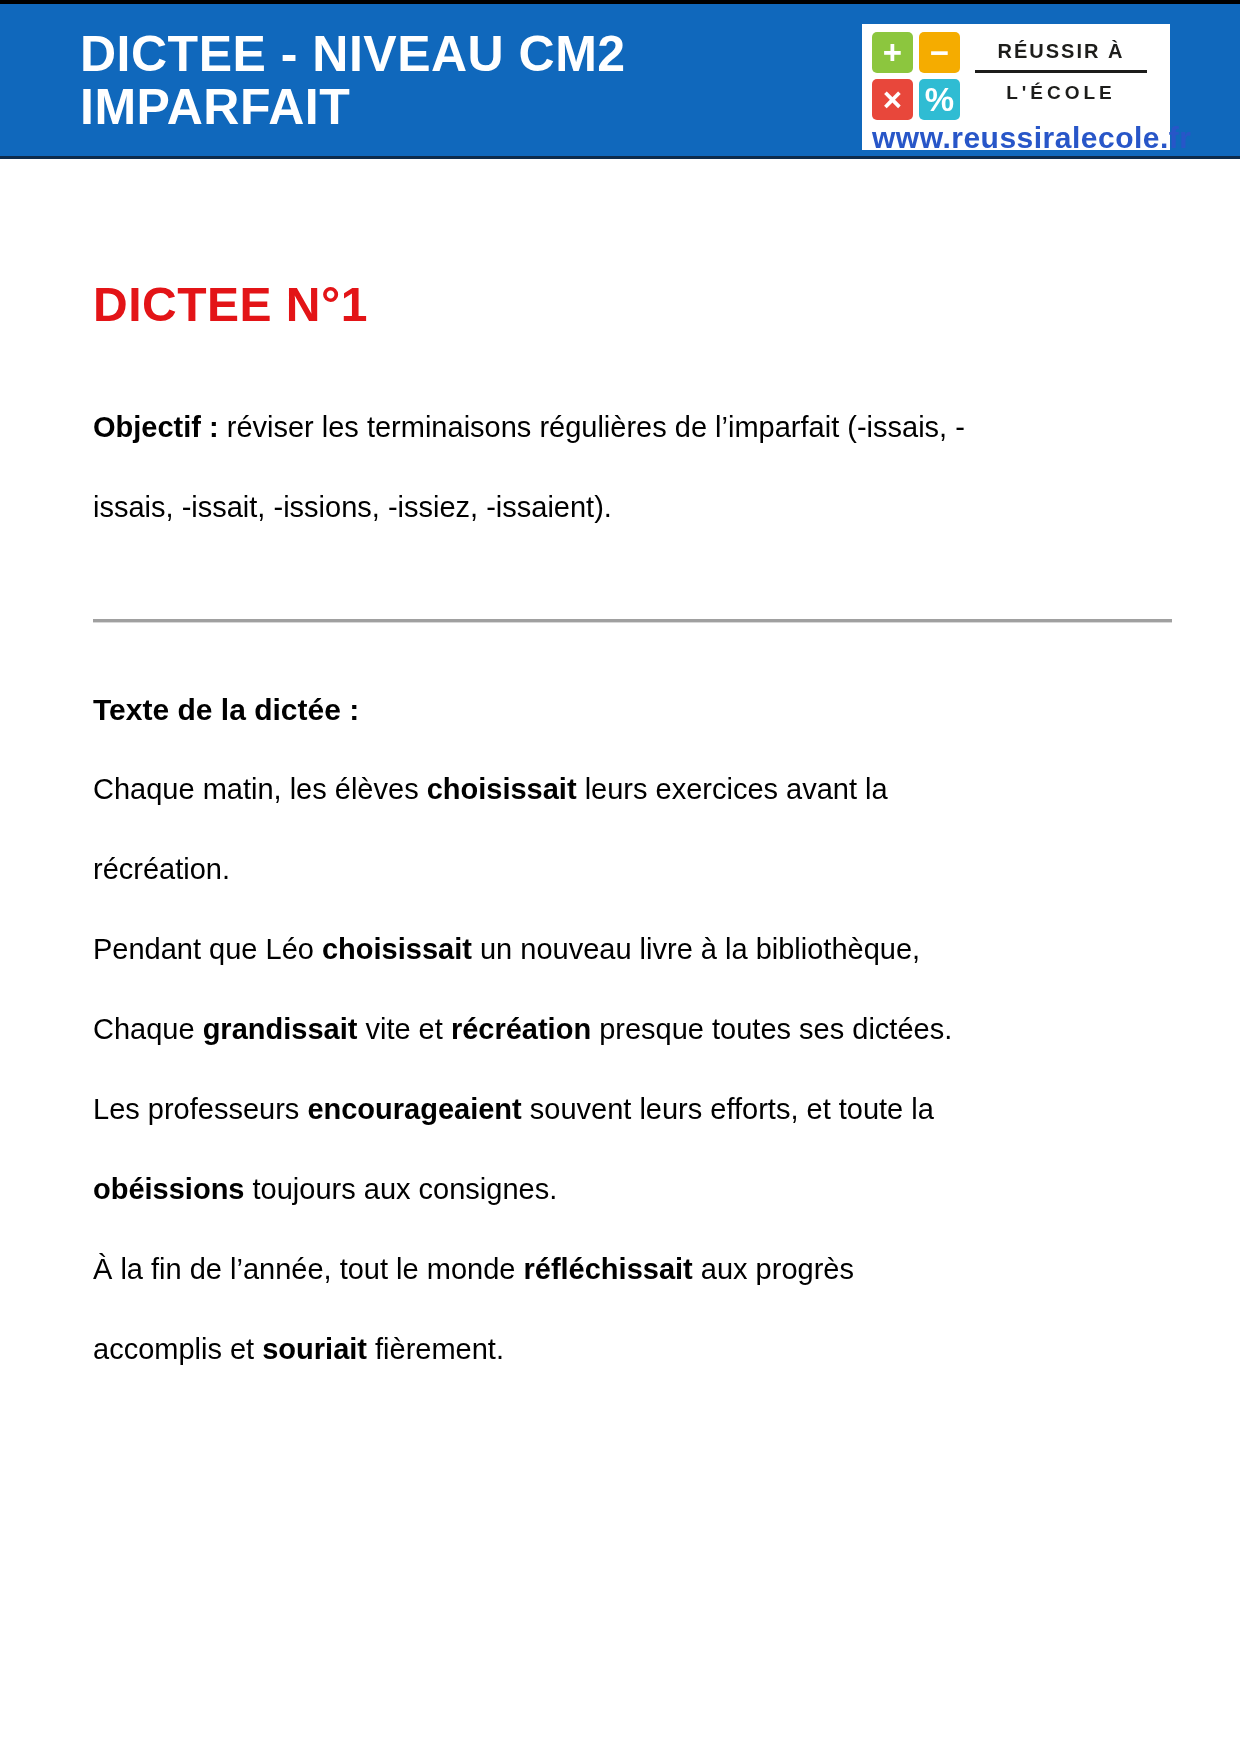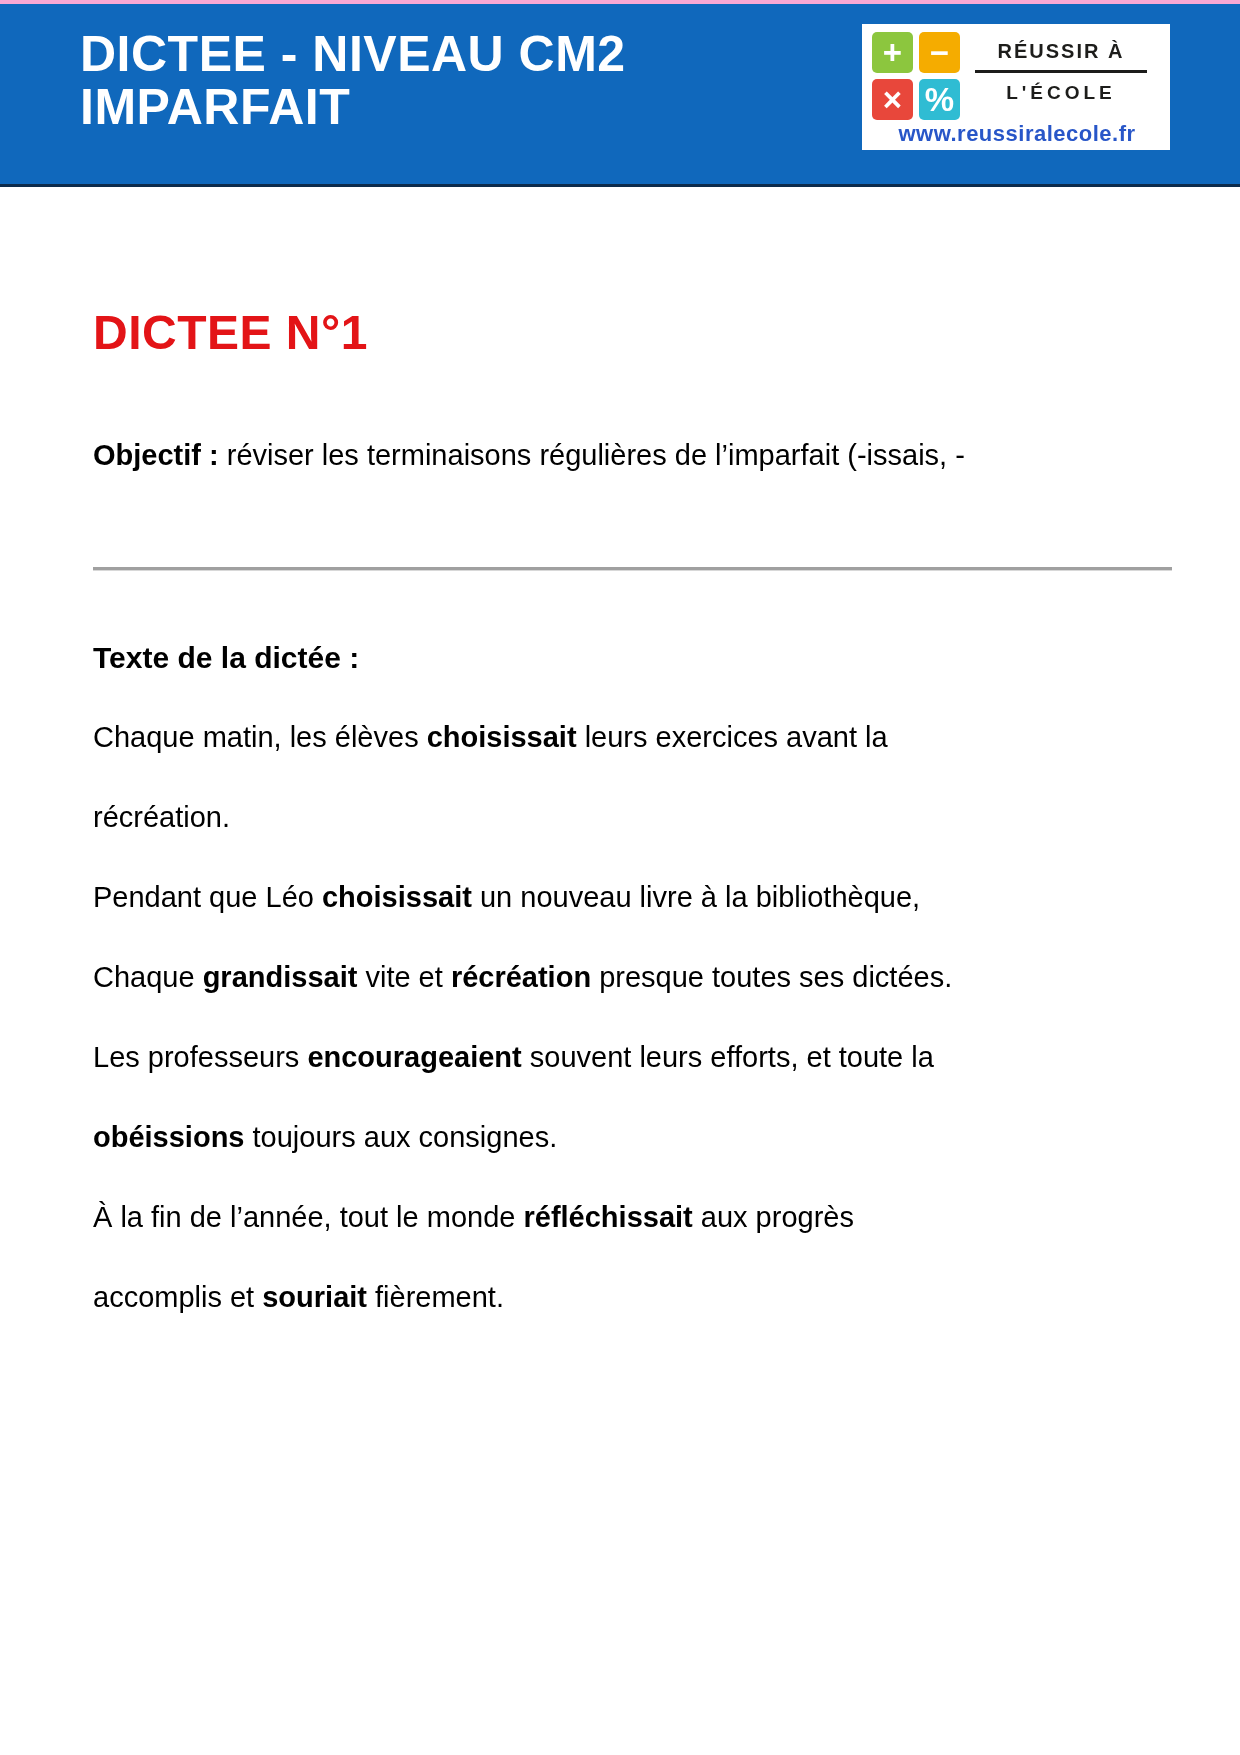--- a/index.html
+++ b/index.html
@@ -8,23 +8,23 @@
     width:1240px; height:1755px;
     background:#ffffff;
     font-family:"Liberation Sans", sans-serif;
     color:#000000;
     overflow:hidden;
   }
 
   
   .band {
     position:relative;
-    height:187px;
+    height:159px;
     background:#1068BC;
-    border-top:4px solid #f9a8d4;
+    border-top:4px solid #000000;
     border-bottom:3px solid #0d2b4b;
     box-sizing:border-box;
   }
   .band-title {
     position:absolute; left:80px; top:24px;
     color:#ffffff; font-weight:bold;
     font-size:50px; line-height:53px;
     letter-spacing:0.5px;
   }
 
@@ -56,21 +56,21 @@
     color:#1d1d1b;
     font-weight:bold;
     padding-top:8px;
   }
   .brand-l1 { font-size:20px; letter-spacing:2px; }
   .brand-divider { height:3px; background:#1d1d1b; width:172px; margin:7px auto 9px; }
   .brand-l2 { font-size:19px; letter-spacing:4px; }
   .logo-url {
     margin-top:1px;
     text-align:center;
-    font-size:22px; font-weight:bold;
+    font-size:30px; font-weight:bold;
     color:#2856c8;
     letter-spacing:0.5px;
   }
 
   
   main { padding:0 68px 0 93px; }
   .doc-title {
     margin:118px 0 0 0;
     font-size:48px; font-weight:bold;
     color:#E31417;
@@ -124,20 +124,21 @@
       </div>
       <div class="logo-url">www.reussiralecole.fr</div>
     </div>
   </header>
 
   <main>
     <h1 class="doc-title">DICTEE N°1</h1>
 
     <div class="para objective">
         <div class="line"><span class="b">Objectif :</span><span> réviser les terminaisons régulières de l’imparfait (-issais, -</span></div>
+        <div class="line"><span>issais, -issait, -issions, -issiez, -issaient).</span></div>
       </div>
 
     <hr class="divider">
 
     <h2 class="section-heading">Texte de la dictée :</h2>
 
     <div class="para dictation">
         <div class="line"><span>Chaque matin, les élèves </span><span class="b">choisissait</span><span> leurs exercices avant la</span></div>
         <div class="line"><span>récréation.</span></div>
         <div class="line"><span>Pendant que Léo </span><span class="b">choisissait</span><span> un nouveau livre à la bibliothèque,</span></div>

